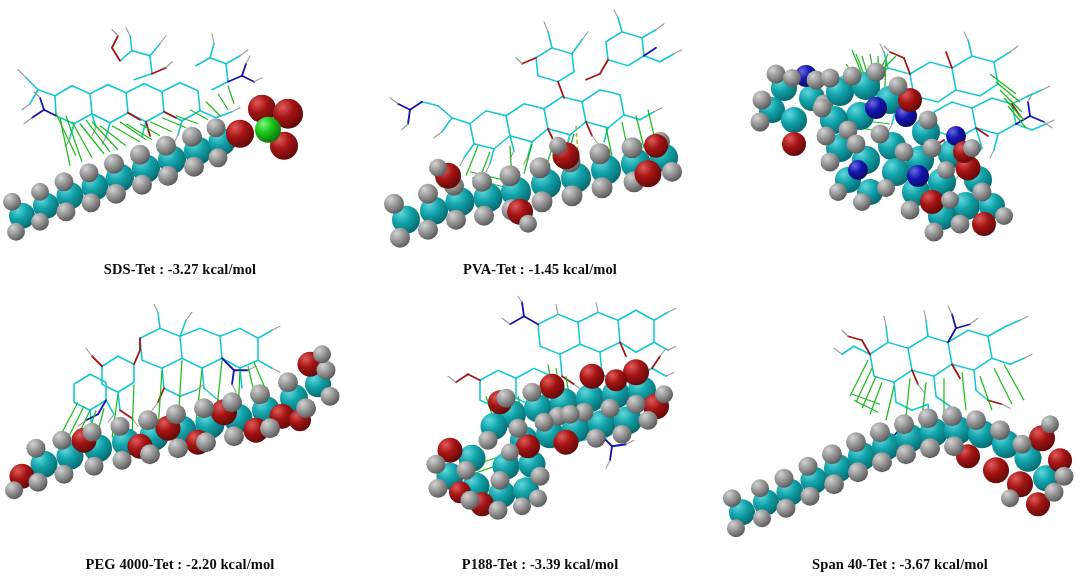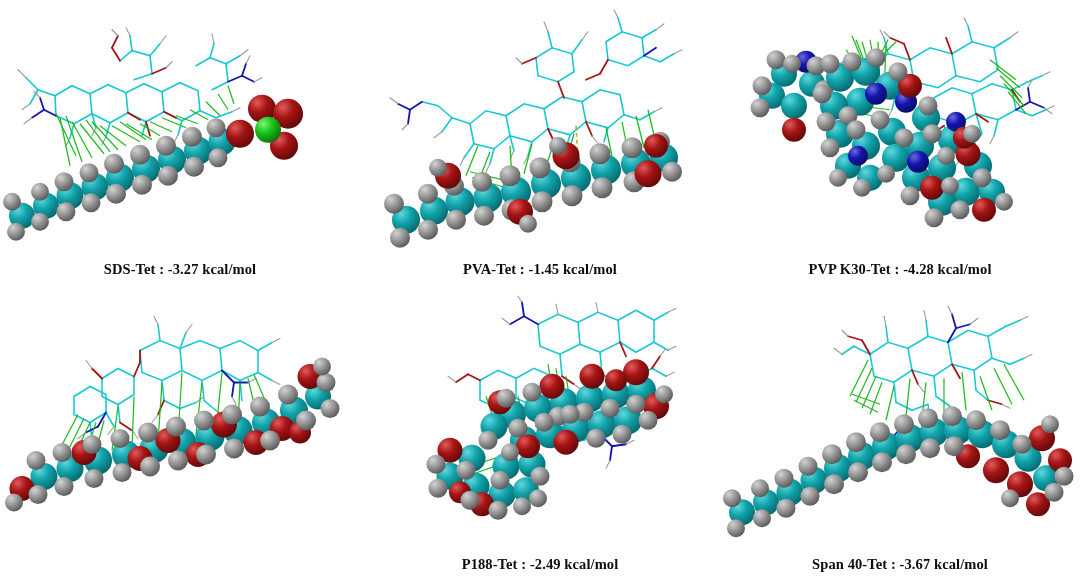--- a/index.html
+++ b/index.html
@@ -477,21 +477,20 @@
           <circle cx="166" cy="168" r="9" fill="url(#gH)"></circle>
           <circle cx="142" cy="182" r="9" fill="url(#gH)"></circle>
           <circle cx="118" cy="172" r="9" fill="url(#gH)"></circle>
           <circle cx="208" cy="100" r="9.5" fill="url(#gH)"></circle>
           <circle cx="226" cy="150" r="9" fill="url(#gH)"></circle>
           <circle cx="252" cy="128" r="9" fill="url(#gH)"></circle>
           <circle cx="230" cy="180" r="9" fill="url(#gH)"></circle>
         </g>
       </svg>
     </div>
-    <div class="panel-label">PVP K30-Tet : -4.28 kcal/mol</div>
   </div>
 
   <div class="panel row-bot">
     <div class="viz">
       <svg viewBox="0 0 360 250" preserveAspectRatio="xMidYMid meet">
 
         <g stroke="#14C8D2" stroke-width="1.55" fill="none" stroke-linecap="round">
           <path d="M140 40 L160 30 L180 38 L182 60 L162 70 L142 62 Z"></path>
           <path d="M180 38 L200 30 L220 38 L222 60 L202 70 L182 60"></path>
           <path d="M220 38 L240 30 L258 40 L258 62 L240 70 L222 60"></path>
@@ -606,20 +605,21 @@
           <circle cx="270" cy="130" r="10" fill="url(#gH)"></circle>
           <circle cx="288" cy="84" r="10" fill="url(#gH)"></circle>
           <circle cx="306" cy="110" r="10" fill="url(#gH)"></circle>
           <circle cx="326" cy="72" r="9.5" fill="url(#gH)"></circle>
           <circle cx="330" cy="98" r="9.5" fill="url(#gH)"></circle>
           <circle cx="14" cy="192" r="9" fill="url(#gH)"></circle>
           <circle cx="322" cy="56" r="9" fill="url(#gH)"></circle>
         </g>
       </svg>
     </div>
+    <div class="panel-label">PEG 4000-Tet : -2.20 kcal/mol</div>
   </div>
 
   <div class="panel row-bot">
     <div class="viz">
       <svg viewBox="0 0 360 250" preserveAspectRatio="xMidYMid meet">
 
         <g stroke="#14C8D2" stroke-width="1.55" fill="none" stroke-linecap="round">
           <path d="M178 26 L198 16 L218 24 L220 46 L200 56 L180 48 Z"></path>
           <path d="M218 24 L238 14 L258 22 L260 44 L240 54 L220 46"></path>
           <path d="M258 22 L276 12 L294 22 L294 44 L276 54 L260 44"></path>
@@ -743,21 +743,21 @@
           <circle cx="76" cy="166" r="9.5" fill="url(#gH)"></circle>
           <circle cx="110" cy="202" r="9.5" fill="url(#gH)"></circle>
           <circle cx="138" cy="212" r="9.5" fill="url(#gH)"></circle>
           <circle cx="162" cy="208" r="9" fill="url(#gH)"></circle>
           <circle cx="178" cy="200" r="9" fill="url(#gH)"></circle>
           <circle cx="150" cy="154" r="9" fill="url(#gH)"></circle>
           <circle cx="304" cy="96" r="9" fill="url(#gH)"></circle>
         </g>
       </svg>
     </div>
-    <div class="panel-label">P188-Tet : -2.49 kcal/mol</div>
+    <div class="panel-label">P188-Tet : -3.39 kcal/mol</div>
   </div>
 
   <div class="panel row-bot">
     <div class="viz">
       <svg viewBox="0 0 360 250" preserveAspectRatio="xMidYMid meet">
 
         <g stroke="#14C8D2" stroke-width="1.55" fill="none" stroke-linecap="round">
           <path d="M150 56 L168 44 L188 50 L192 72 L174 84 L154 78 Z"></path>
           <path d="M188 50 L208 38 L228 44 L232 66 L214 78 L192 72"></path>
           <path d="M228 44 L248 32 L268 38 L272 60 L254 72 L232 66"></path>

